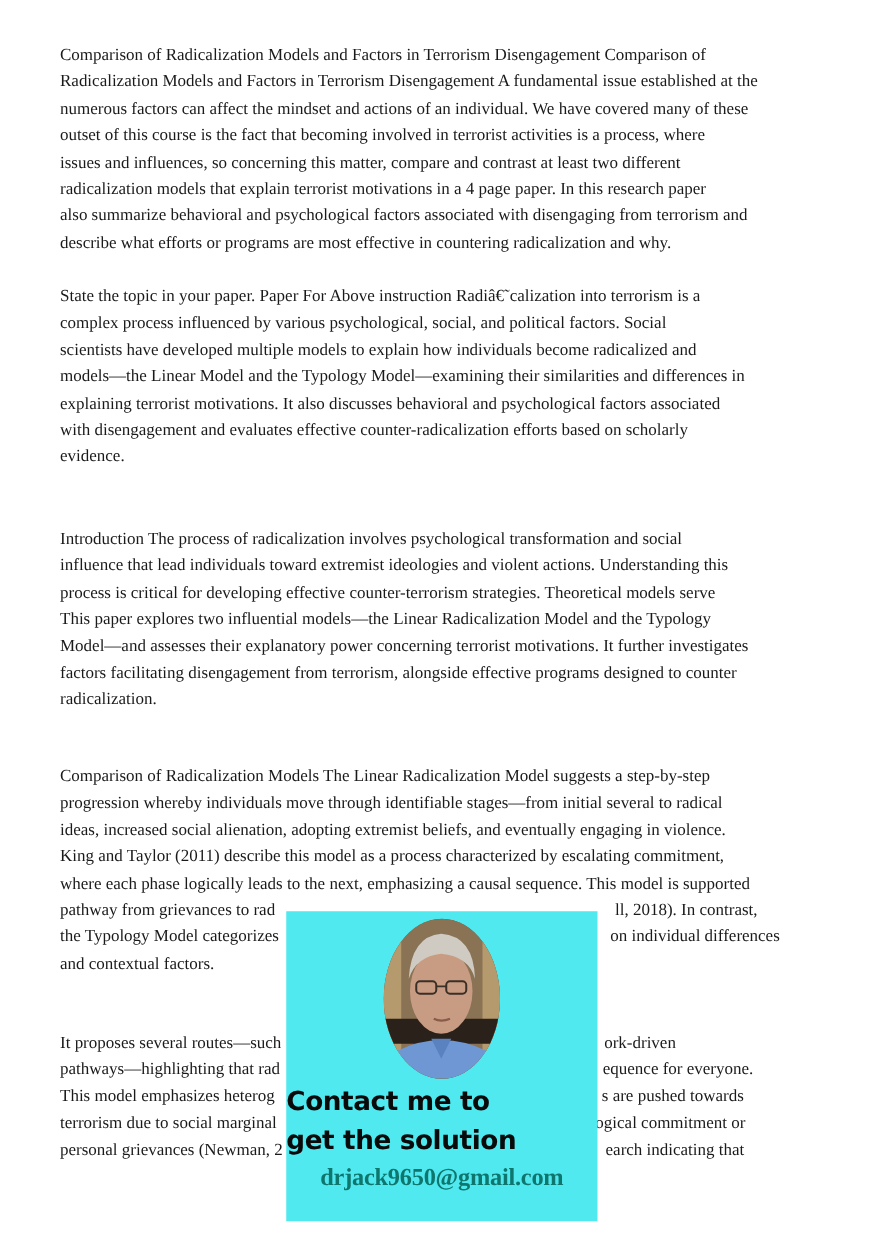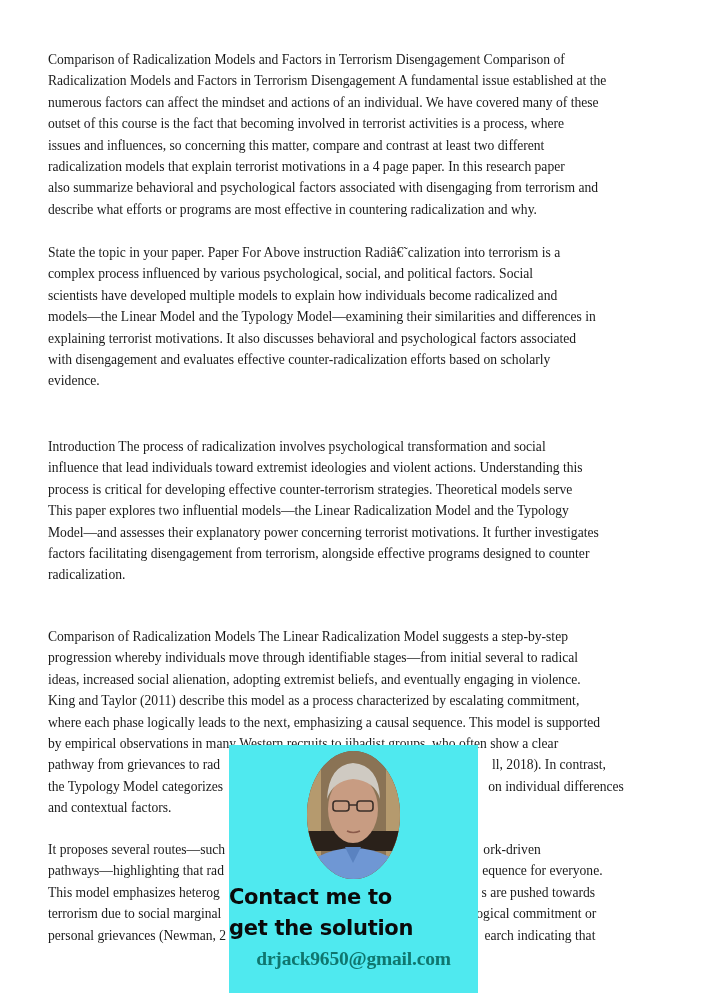--- a/index.html
+++ b/index.html
@@ -11,21 +11,21 @@
       width: 708px;
       height: 1000px;
       position: relative;
       overflow: hidden;
       font-family: "Liberation Serif", "DejaVu Serif", serif;
       color: #1a1a1a;
     }
     .page {
       position: absolute;
       left: 0; top: 0;
-      width: 708px; height: 820px; margin-top: 16px;
+      width: 708px; height: 820px;
     }
     .para {
       position: absolute;
       left: 48px;
       width: 640px;
       margin: 0;
     }
     .line {
       display: block;
       height: 21.4px;
@@ -116,21 +116,20 @@
     <span class="line">factors facilitating disengagement from terrorism, alongside effective programs designed to counter</span>
     <span class="line">radicalization.</span>
   </div>
 
   <div class="para" style="top:610px">
     <span class="line">Comparison of Radicalization Models The Linear Radicalization Model suggests a step-by-step</span>
     <span class="line">progression whereby individuals move through identifiable stages—from initial several to radical</span>
     <span class="line">ideas, increased social alienation, adopting extremist beliefs, and eventually engaging in violence.</span>
     <span class="line">King and Taylor (2011) describe this model as a process characterized by escalating commitment,</span>
     <span class="line">where each phase logically leads to the next, emphasizing a causal sequence. This model is supported</span>
-    <span class="line">by empirical observations in many Western recruits to jihadist groups, who often show a clear</span>
     <span class="line" style="white-space:pre">pathway from grievances to rad                                                                                ll, 2018). In contrast,</span>
     <span class="line" style="white-space:pre">the Typology Model categorizes                                                                              on individual differences</span>
     <span class="line">and contextual factors.</span>
   </div>
 
   <div class="para" style="top:823px">
     <span class="line" style="white-space:pre">It proposes several routes—such                                                                            ork-driven</span>
     <span class="line" style="white-space:pre">pathways—highlighting that rad                                                                            equence for everyone.</span>
     <span class="line" style="white-space:pre">This model emphasizes heterog                                                                             s are pushed towards</span>
     <span class="line" style="white-space:pre">terrorism due to social marginal                                                                           ogical commitment or</span>

